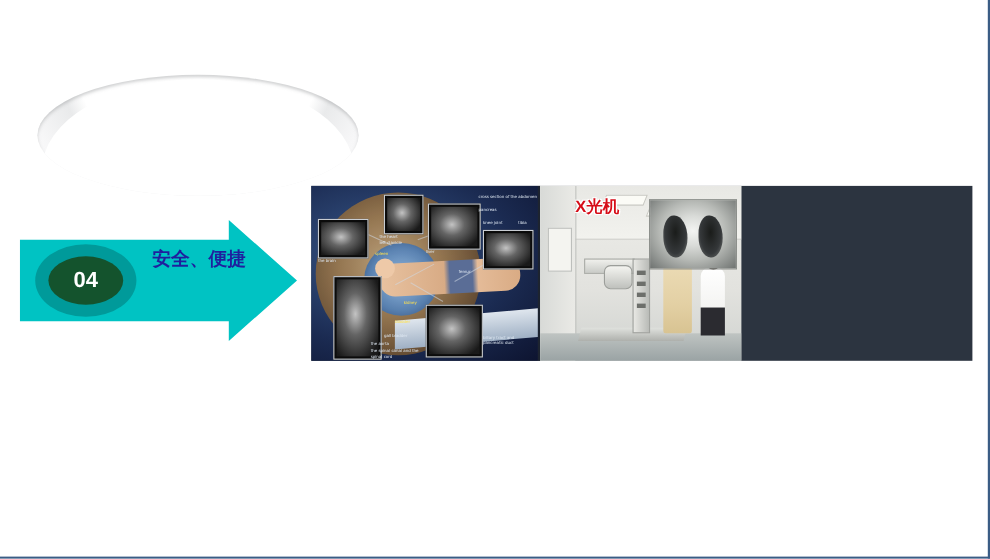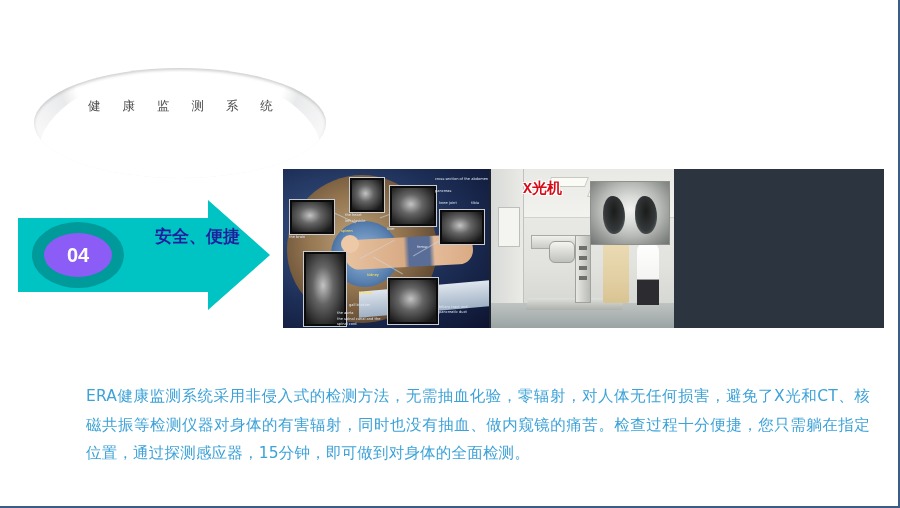--- a/index.html
+++ b/index.html
@@ -113,39 +113,39 @@
     background: #009a9a;
     display: flex;
     align-items: center;
     justify-content: center;
     z-index: 3;
   }
   #badge-oval-inner {
     width: 68px;
     height: 44px;
     border-radius: 50%;
-    background: #8b5cf6;
+    background: #14532d;
     display: flex;
     align-items: center;
     justify-content: center;
   }
   #badge-number {
     font-family: "Liberation Sans", sans-serif;
     font-weight: bold;
     font-size: 20px;
     color: #ffffff;
     line-height: 1;
   }
   #callout-text {
     position: absolute;
     left: 104px;
     top: 27px;
     width: 118px;
     z-index: 3;
-    text-align: right;
+    text-align: center;
     font-family: "DejaVu Sans", serif;
     font-size: 17px;
     font-weight: bold;
     color: #1f1f9e;
     line-height: 1.55;
   }
   #callout-text div { white-space: nowrap; }
 
   
   #image-strip {
@@ -353,21 +353,21 @@
   }
   .xr-lung {
     position: absolute; top: 14px; width: 22px; height: 38px;
     background: radial-gradient(ellipse at 50% 40%, #1a1c1a 0%, #35383a 60%, #7b7e7c 100%);
     border-radius: 44% 56% 48% 52%;
   }
   .xr-lung.lL { left: 12px; }
   .xr-lung.lR { right: 12px; }
   #photo-xray .label {
     position: absolute; left: 32px; top: 10px;
-    font-family: Liberation Mono, monospace;
+    font-family: Liberation Sans, sans-serif;
     font-weight: bold; font-size: 15px;
     color: #d60d18;
     text-shadow: 1px 1px 0 #ffffff, -1px -1px 0 #ffffff, 1px -1px 0 #ffffff, -1px 1px 0 #ffffff;
     white-space: nowrap;
   }
 
   
   #body-text {
     position: absolute;
     left: 86px;
@@ -381,21 +381,20 @@
     letter-spacing: 0.2px;
   }
 </style>
 </head>
 <body>
 
 <div id="slide">
 
   <div id="logo-block">
     <div id="logo-swoosh"></div>
-    <div id="logo-sub">健 康 监 测 系 统</div>
   </div>
 
 
   <div id="callout">
     <svg id="arrow-shape" viewBox="0 0 252 118">
       <polygon points="0,22 190,22 190,4 252,59 190,114 190,96 0,96" fill="#00c3c3"></polygon>
     </svg>
     <div id="badge-oval">
       <div id="badge-oval-inner">
         <span id="badge-number">04</span>
@@ -469,15 +468,14 @@
       <div class="xr-tech"></div>
       <div class="xr-tech-head"></div>
       <div class="xr-film">
         <div class="xr-lung lL"></div>
         <div class="xr-lung lR"></div>
       </div>
       <div class="label">X光机</div>
     </div>
   </div>
 
-  <div id="body-text">ERA健康监测系统采用非侵入式的检测方法，无需抽血化验，零辐射，对人体无任何损害，避免了X光和CT、核磁共振等检测仪器对身体的有害辐射，同时也没有抽血、做内窥镜的痛苦。检查过程十分便捷，您只需躺在指定位置，通过探测感应器，15分钟，即可做到对身体的全面检测。</div>
 
 </div>
 
 </body></html>

